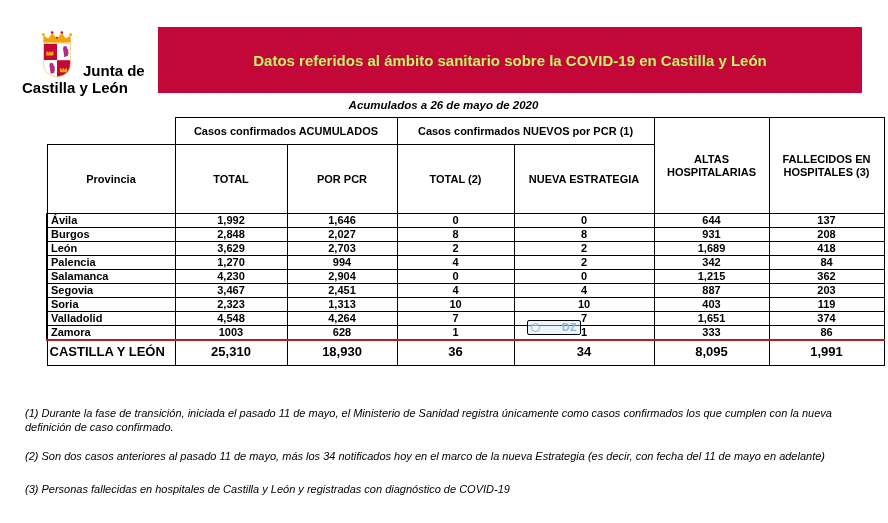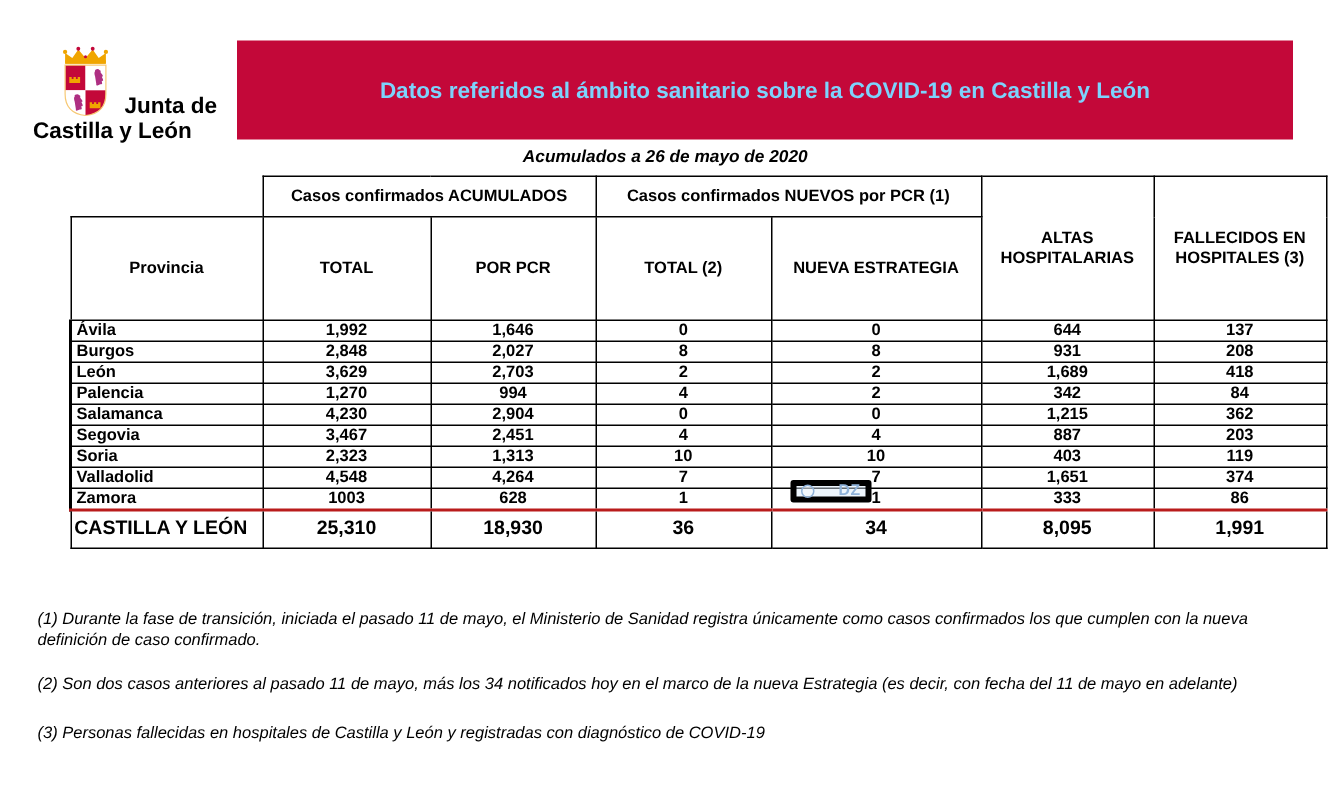--- a/index.html
+++ b/index.html
@@ -21,21 +21,21 @@
   .logo-t1{position:absolute;left:61px;top:38px;font-size:15px;font-weight:bold;white-space:nowrap}
   .logo-t2{position:absolute;left:0px;top:55px;font-size:15px;font-weight:bold;white-space:nowrap}
   .q-crimson{fill:var(--crimson)}
   .q-white{fill:#ffffff}
   .gold{fill:var(--gold)}
   .lion{fill:var(--lion)}
   .dot-red{fill:var(--crimson)}
   
   .banner{
     position:absolute;left:158px;top:27px;width:704px;height:66px;
-    background:var(--crimson);color:#7dd3fc;display:flex;align-items:center;justify-content:center;
+    background:var(--crimson);color:#bef264;display:flex;align-items:center;justify-content:center;
     font-size:15px;font-weight:bold;text-align:center;
   }
   
   .date-note{
     position:absolute;top:99px;left:25px;width:837px;text-align:center;
     font-size:11.5px;font-weight:bold;font-style:italic;
   }
   
   table.data{
     position:absolute;left:25px;top:117px;width:837px;
@@ -51,21 +51,21 @@
   th.prov-head{border-top:2px solid #000;border-left:2px solid #000}
   th.tall{padding:0 6px}
   tbody td{height:14px;line-height:14px;font-weight:normal;font-size:11px}
   tbody td.prov{font-weight:bold;text-align:left;padding-left:3px;border-left:2px solid #000}
   tbody tr:last-child td{border-bottom:2px solid #b91c1c}
   tfoot td{border:none;font-weight:bold;font-size:13px;height:26px;padding-top:7px;vertical-align:middle}
   tfoot td.prov{text-align:left;padding-left:2px}
   
   .watermark{
     position:absolute;left:527px;top:320px;width:54px;height:15px;
-    background:rgba(216,232,248,0.45);border:4px solid #000000;border-radius:2px;
+    background:rgba(216,232,248,0.45);border:1px solid #000000;border-radius:2px;
     display:flex;align-items:center;justify-content:space-between;padding:0 3px;
     color:var(--wm);font-size:10.5px;font-weight:bold;letter-spacing:.5px;
   }
   .wm-circle{width:9px;height:9px;border:1.5px solid var(--wm);border-radius:50%;background:rgba(255,255,255,.3)}
   .wm-text{line-height:1}
   
   .fn{
     position:absolute;left:25px;width:842px;font-size:11px;font-style:italic;line-height:1.25;
   }
   .fn1{top:407px}

